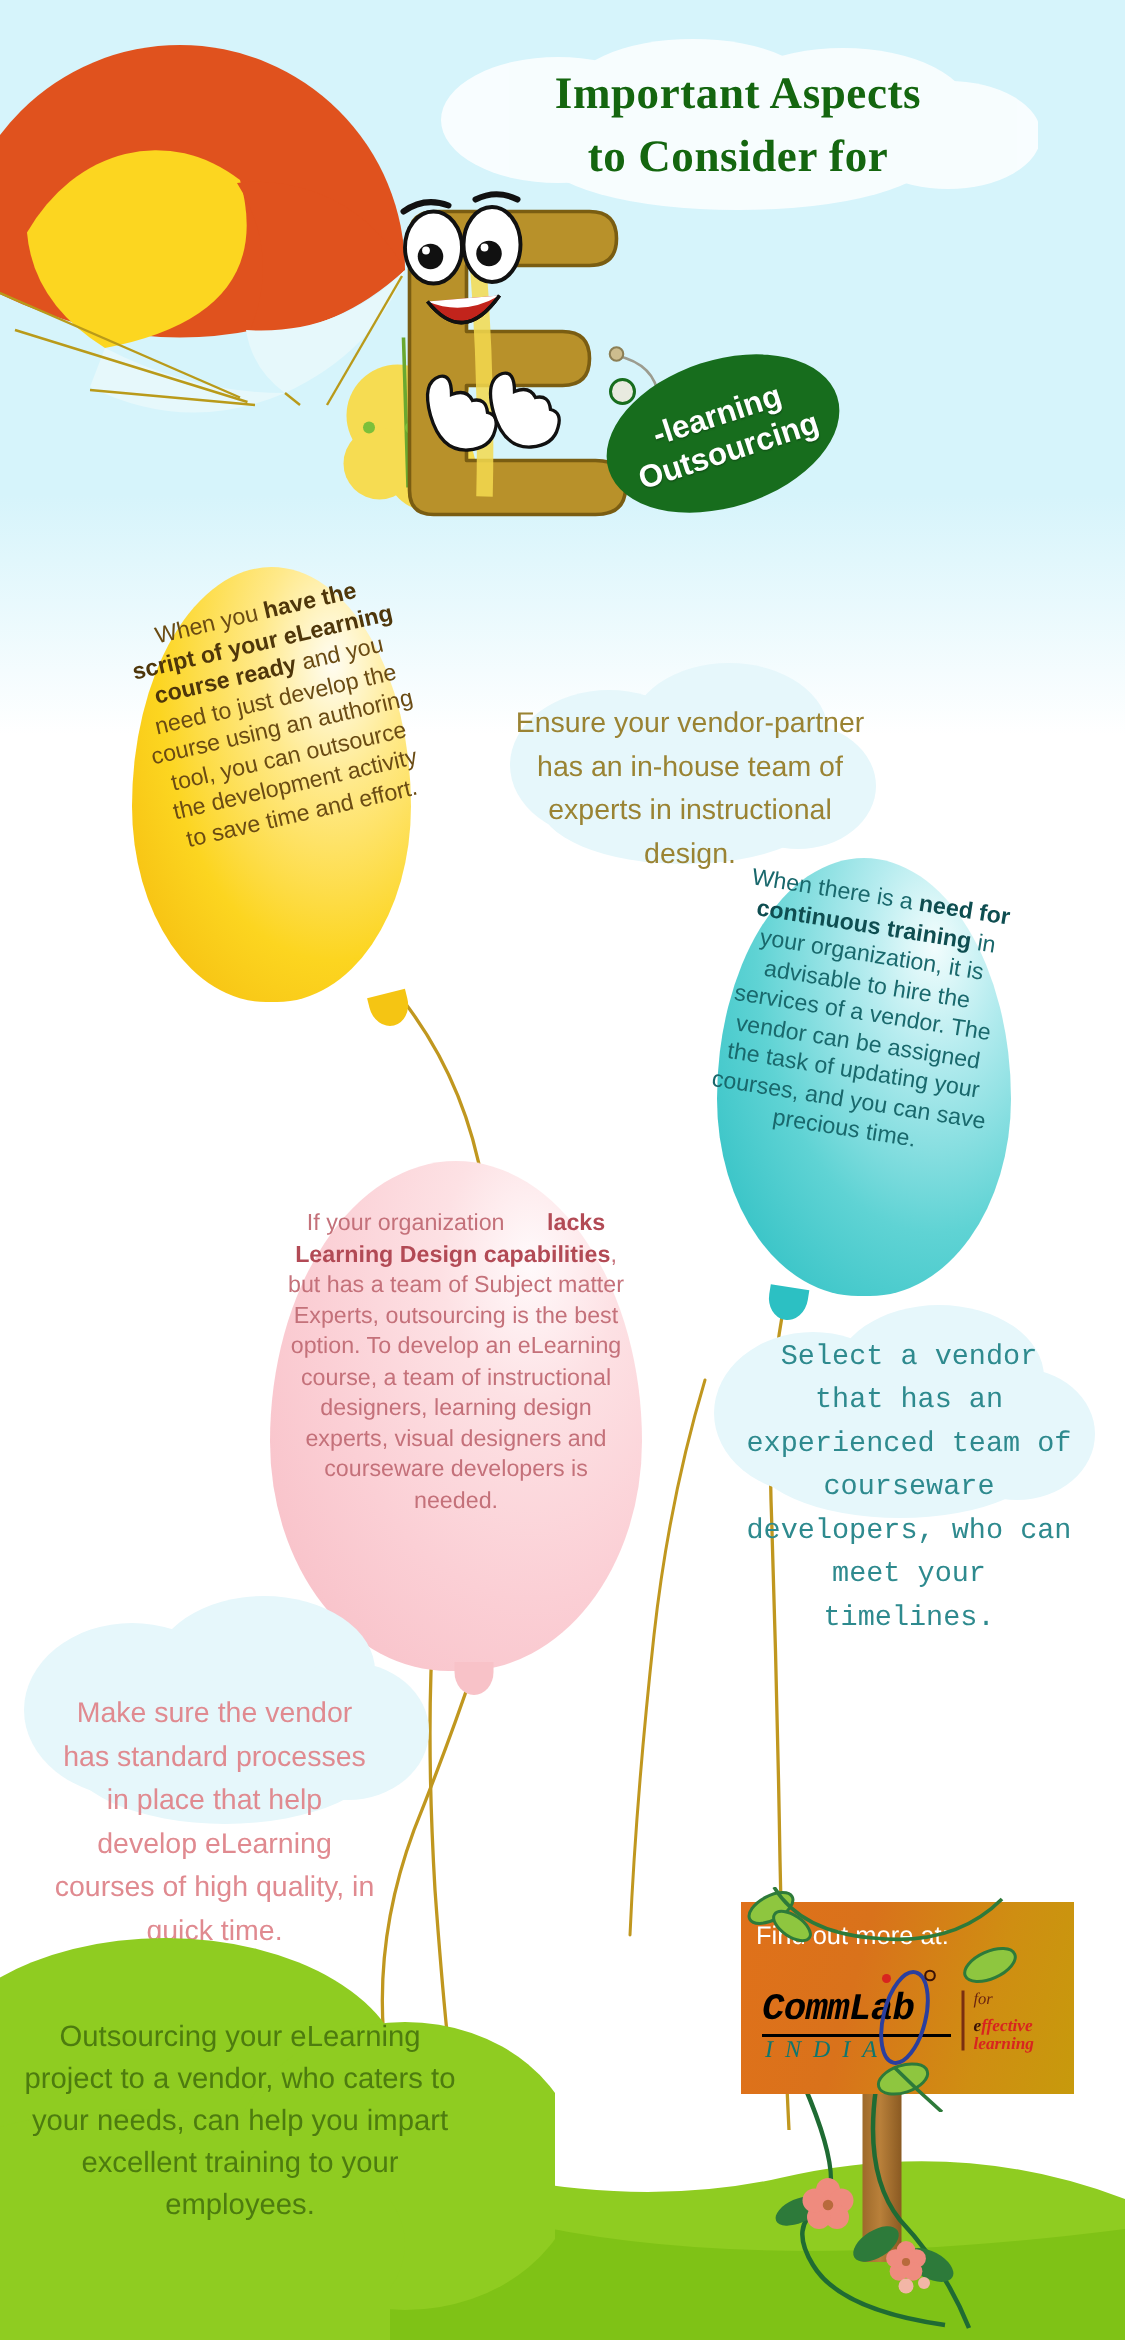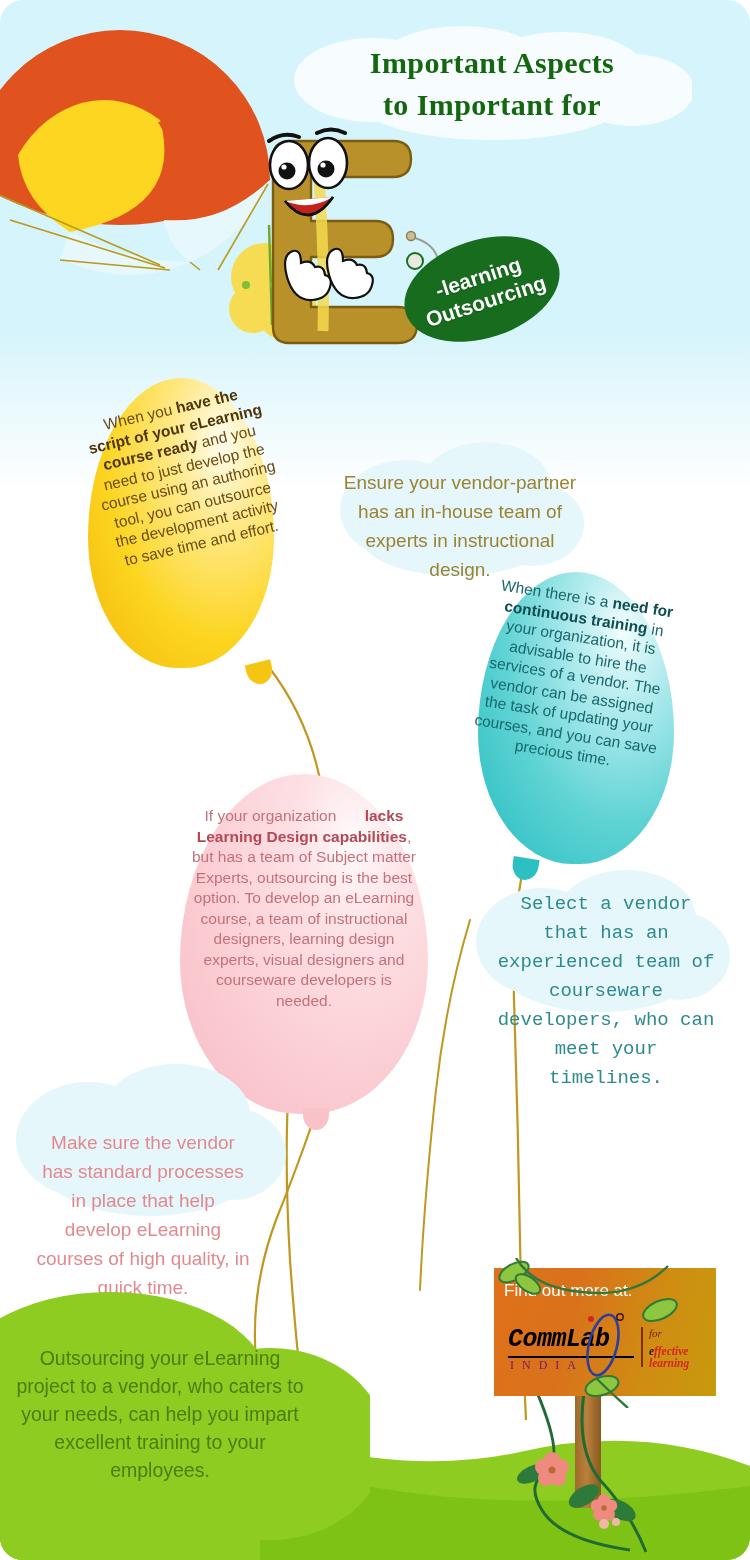--- a/index.html
+++ b/index.html
@@ -1,17 +1,17 @@
 <!DOCTYPE html>
 <html><head>
 <meta charset="utf-8">
 <style>
   html,body{margin:0;padding:0;background:#fff;}
   body{font-family:"Liberation Sans",sans-serif;}
-  #page{position:relative;width:750px;height:1560px;overflow:hidden;background:#ffffff;border-radius:23px;}
+  #page{position:relative;width:750px;height:1560px;overflow:hidden;background:#ffffff;}
 
   
   .sky{position:absolute;left:0;top:0;width:750px;height:390px;background:#d6f4fb;}
   .sky-fade{position:absolute;left:0;top:330px;width:750px;height:160px;
             background:linear-gradient(#d6f4fb,#ffffff);}
 
   
   .rainbow{position:absolute;left:0;top:0;width:750px;height:400px;overflow:hidden;}
 
   
@@ -63,21 +63,21 @@
   
   .logo-panel{position:absolute;left:494px;top:1268px;width:222px;height:128px;
               background:linear-gradient(105deg,#e0711a 0%,#d9721b 35%,#cf8e12 72%,#c79a0c 100%);}
   .find-txt{position:absolute;left:504px;top:1281px;color:#ffffff;font-size:17px;}
   .logo-box{position:absolute;left:508px;top:1325px;width:145px;height:52px;}
   .logo-commlab{position:absolute;left:0;top:0;font-family:Liberation Mono, monospace;
                 font-style:italic;font-weight:bold;font-size:25px;color:#000;
                 letter-spacing:-.5px;}
   .logo-rule{position:absolute;left:0;top:31px;width:126px;height:2px;background:#000;}
   .logo-india{position:absolute;left:2px;top:33px;font-family:"Liberation Serif",serif;
-              font-size:12px;color:#701a75;letter-spacing:8px;}
+              font-size:16px;color:#0f766e;letter-spacing:8px;font-style:italic;}
   .logo-div{position:absolute;left:133px;top:2px;width:1.5px;height:40px;background:#7a2f10;}
   .logo-for{position:absolute;left:141px;top:2px;font-size:11px;color:#6b2410;
             font-family:"Liberation Serif",serif;font-style:italic;}
   .logo-eff{position:absolute;left:141px;top:20px;font-size:11.5px;
             font-family:"Liberation Serif",serif;font-style:italic;font-weight:bold;}
   .logo-eff .e{color:#3b1206;}
   .logo-eff .r{color:#d8241f;}
 
   .post{position:absolute;left:575px;top:1396px;width:26px;height:112px;
         background:linear-gradient(90deg,#9e6a2b,#b9803a 45%,#8a5a22);}
@@ -181,21 +181,21 @@
         <ellipse cx="80" cy="56" rx="78" ry="42"></ellipse>
         <ellipse cx="170" cy="40" rx="84" ry="38"></ellipse>
         <ellipse cx="270" cy="52" rx="86" ry="44"></ellipse>
         <ellipse cx="340" cy="66" rx="62" ry="36"></ellipse>
         <ellipse cx="200" cy="80" rx="130" ry="36"></ellipse>
       </g>
     </svg>
   </div>
   <div class="title-txt">
     <div>Important Aspects</div>
-    <div>to Important for</div>
+    <div>to Consider for</div>
   </div>
 
   <div class="badge"></div>
   <div class="badge-txt">
     <span>-learning</span>
     <span>Outsourcing</span>
   </div>
   <div style="position:absolute;left:406px;top:252px;width:14px;height:14px;border-radius:50%;
               background:#e8eadf;border:2px solid #176d1d;"></div>
 

